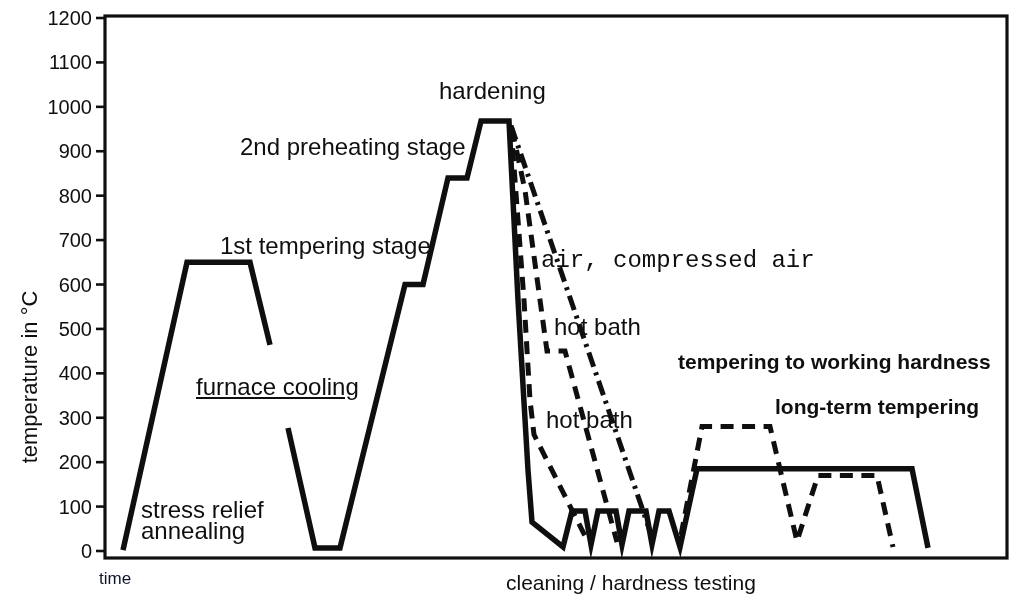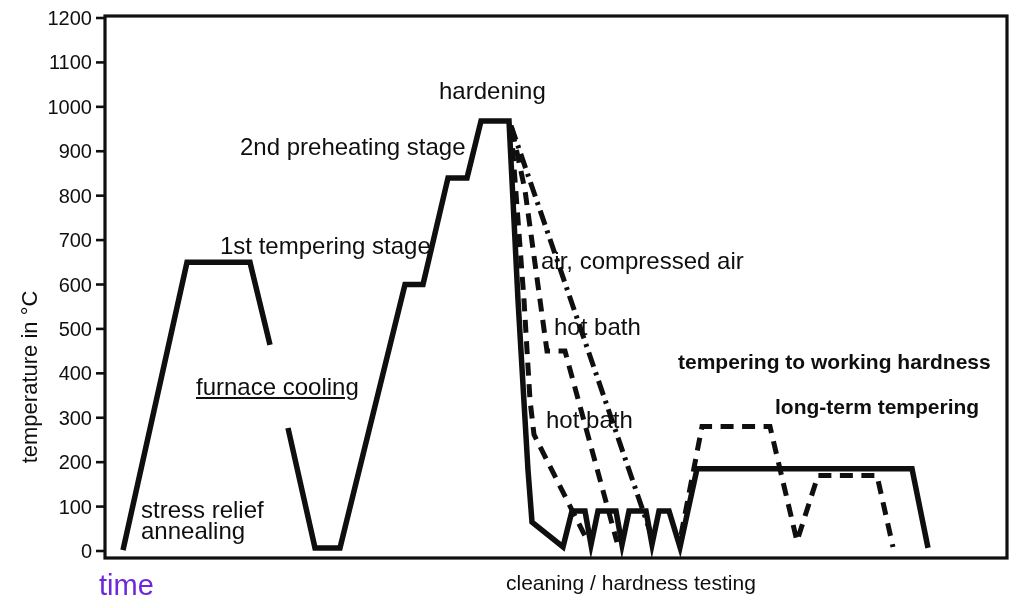--- a/index.html
+++ b/index.html
@@ -27,22 +27,22 @@
     position:absolute;
     left:30px;top:377px;
     transform:translate(-50%,-50%) rotate(-90deg);
     font-size:22px;
     color:#0f0f0f;
     white-space:nowrap;
   }
   .xlabel{
     position:absolute;
     left:99px;top:569px;
-    font-size:29px;
-    color:#6d28d9;
+    font-size:17px;
+    color:#0f172a;
     white-space:nowrap;
   }
   .xnote{
     position:absolute;
     left:506px;top:571px;
     font-size:21px;
     color:#0f0f0f;
     white-space:nowrap;
   }
 </style>
@@ -95,21 +95,21 @@
       </div>
       <div class="ann" style="left: 220px; top: 235px;">
         <div>1st tempering stage</div>
       </div>
       <div class="ann" style="left: 240px; top: 136px;">
         <div>2nd preheating stage</div>
       </div>
       <div class="ann" style="left: 439px; top: 80px;">
         <div>hardening</div>
       </div>
-      <div class="ann" style="left: 541px; top: 250px;">
+      <div class="ann" style="left: 541px; top: 250px; font-family: Liberation Mono, monospace;">
         <div>air, compressed air</div>
       </div>
       <div class="ann" style="left: 554px; top: 316px;">
         <div>hot bath</div>
       </div>
       <div class="ann" style="left: 546px; top: 409px;">
         <div>hot bath</div>
       </div>
       <div class="ann bold" style="left: 678px; top: 301px; margin-top: 48px;">
         <div>tempering to working hardness</div>

